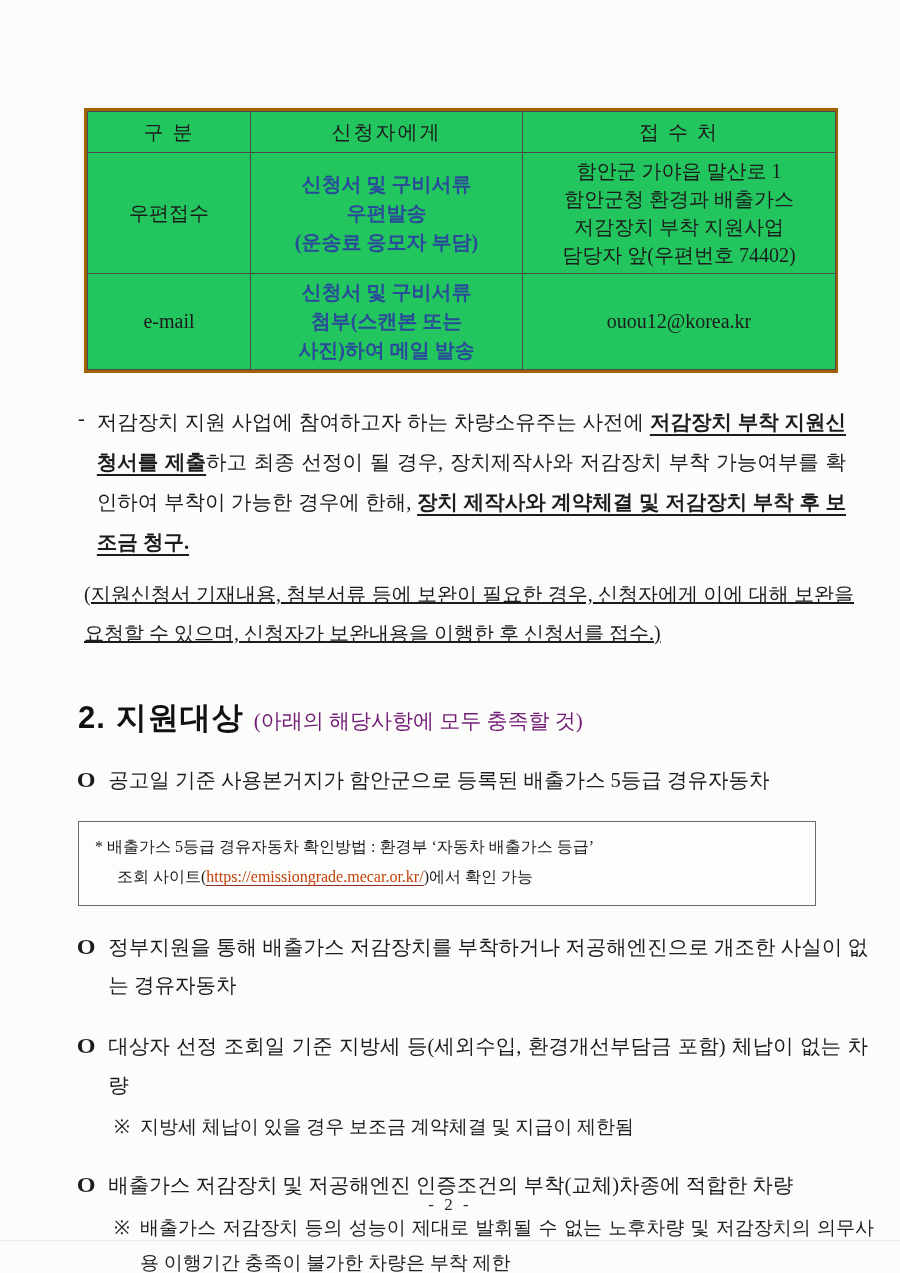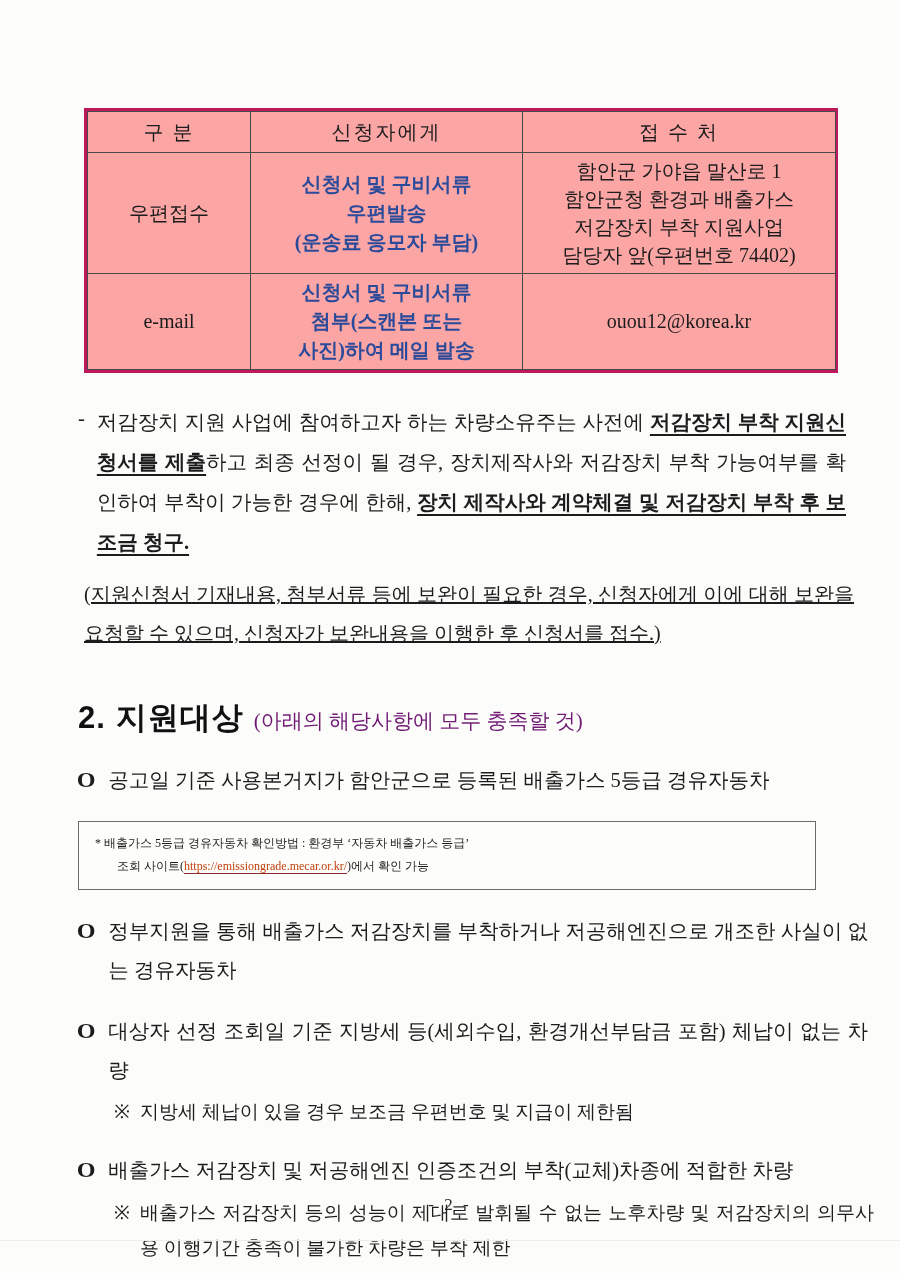--- a/index.html
+++ b/index.html
@@ -9,25 +9,25 @@
     font-family:"Liberation Serif","DejaVu Serif",serif;
     color:#1c1c1c;
     position:relative;
     overflow:hidden;
     box-sizing:border-box;
   }
   .content{padding:108px 58px 0 78px;box-sizing:border-box;}
 
   
   .table-wrap{
-    border:3px solid #be185d;
+    border:3px solid #a16207;
     width:754px;
     margin-left:6px;
     box-sizing:border-box;
-    background:#fca5a5;
+    background:#22c55e;
   }
   table.recv{border-collapse:collapse;width:100%;table-layout:fixed;}
   table.recv th, table.recv td{
     border:1px solid #4a4a4a;
     text-align:center;vertical-align:middle;
     font-size:20px;
     padding:4px 2px;
   }
   table.recv th{font-weight:normal;height:32px;letter-spacing:2px;}
   .row-mail td{height:82px;}
@@ -79,21 +79,21 @@
     width:760px;color:#1e1e1e;
   }
   .sub-note p{margin:0;text-align:justify;}
 
   
   .infobox{
     border:1.5px solid #6a6a6a;
     margin:20px 12px 6px 0;
     padding:10px 16px 12px 16px;
     width:738px;box-sizing:border-box;
-    font-size:12px;line-height:1.9;
+    font-size:16px;line-height:1.9;
     background:#fdfdfb;
   }
   .infobox .l2{margin-left:22px;}
   a.grade-link{
     color:#c2410c;
     text-decoration:none;
     border-bottom:1.5px solid #8b2b2b;
   }
 
   
@@ -173,21 +173,21 @@
       <span class="mk">O</span>
       <p>정부지원을 통해 배출가스 저감장치를 부착하거나 저공해엔진으로 개조한 사실이 없는 경유자동차</p>
     </div>
 
     <div class="bullet">
       <span class="mk">O</span>
       <p>대상자 선정 조회일 기준 지방세 등(세외수입, 환경개선부담금 포함) 체납이 없는 차량</p>
     </div>
     <div class="sub-note">
       <span>※</span>
-      <p>지방세 체납이 있을 경우 보조금 우편번호 및 지급이 제한됨</p>
+      <p>지방세 체납이 있을 경우 보조금 계약체결 및 지급이 제한됨</p>
     </div>
 
     <div class="bullet">
       <span class="mk">O</span>
       <p>배출가스 저감장치 및 저공해엔진 인증조건의 부착(교체)차종에 적합한 차량</p>
     </div>
     <div class="sub-note">
       <span>※</span>
       <p>배출가스 저감장치 등의 성능이 제대로 발휘될 수 없는 노후차량 및 저감장치의 의무사용 이행기간 충족이 불가한 차량은 부착 제한</p>
     </div>

